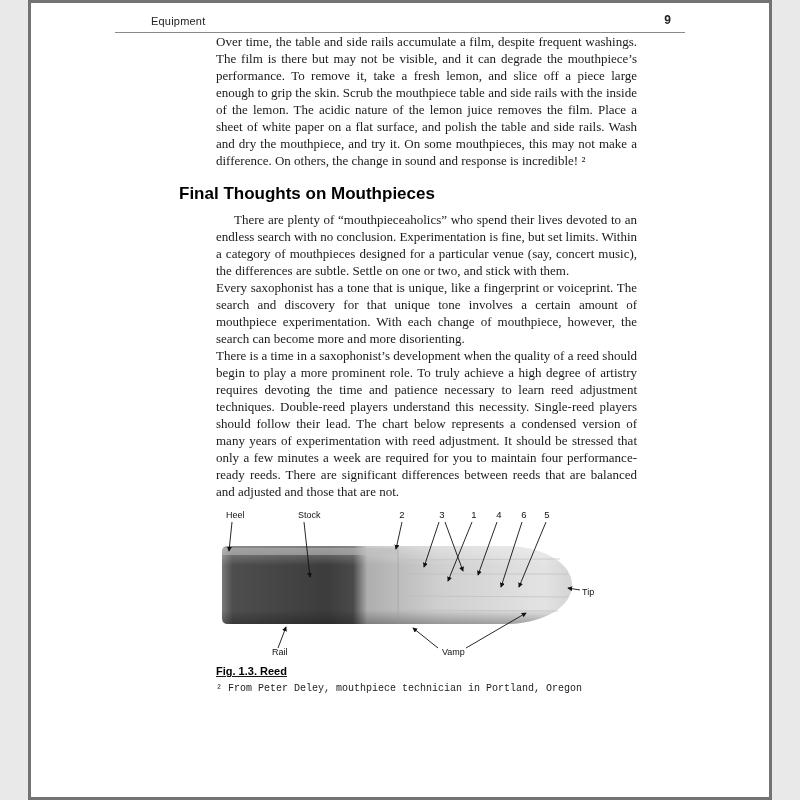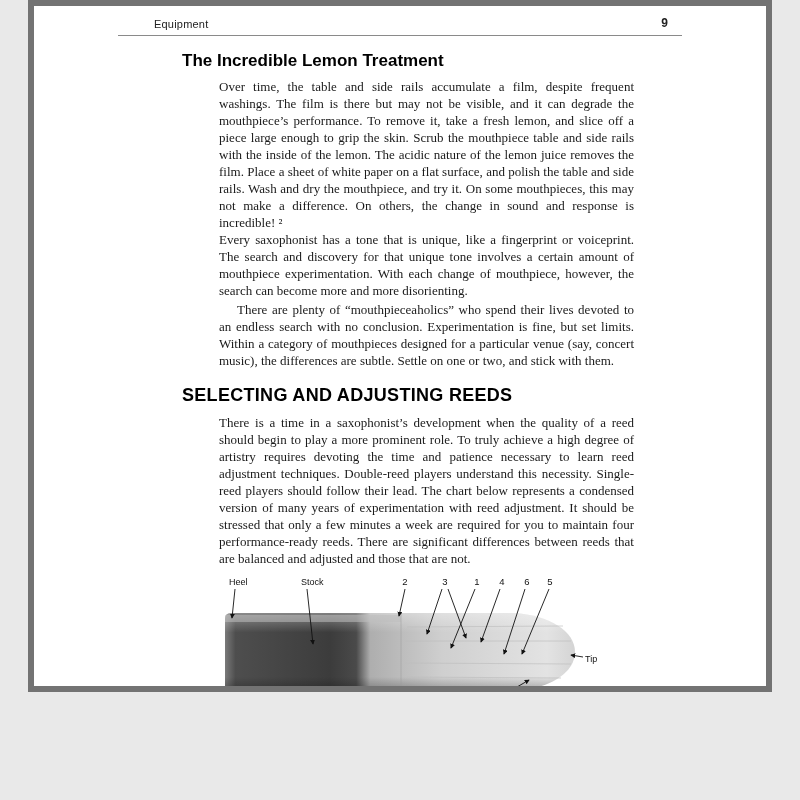--- a/index.html
+++ b/index.html
@@ -1,18 +1,18 @@
 <!DOCTYPE html>
 <html><head>
 <meta charset="utf-8">
 <style>
   html, body { margin: 0; padding: 0; background: #e9e9e9; }
   .page {
-    width: 744px; height: 692px; margin: 0 auto;
-    background: #ffffff; border: 6px solid #737373;
+    width: 744px; height: 800px; margin: 0 auto;
+    background: #ffffff; border: 3px solid #737373;
     box-sizing: border-box; overflow: hidden;
     font-family: "Liberation Serif", serif; color: #1a1a1a;
   }
   .page-header {
     display: flex; justify-content: space-between; align-items: flex-end;
     margin: 10px 84px 0 84px; padding-bottom: 5px;
     border-bottom: 1px solid #8a8a8a;
     font-family: "Liberation Sans", sans-serif; font-size: 11px; color: #222;
   }
   .page-header .running { padding-left: 36px; letter-spacing: .2px; }
@@ -51,31 +51,30 @@
 <div class="page">
 
   <div class="page-header">
     <span class="running">Equipment</span>
     <span class="pageno">9</span>
   </div>
 
   <main>
 
     <section>
-      <h2 class="sub">The Incredible Lemon Treatment</h2>
       <p class="body-par">Over time, the table and side rails accumulate a film, despite frequent washings. The film is there but may not be visible, and it can degrade the mouthpiece’s performance. To remove it, take a fresh lemon, and slice off a piece large enough to grip the skin. Scrub the mouthpiece table and side rails with the inside of the lemon. The acidic nature of the lemon juice removes the film. Place a sheet of white paper on a flat surface, and polish the table and side rails. Wash and dry the mouthpiece, and try it. On some mouthpieces, this may not make a difference. On others, the change in sound and response is incredible! ²</p>
     </section>
 
     <section>
+      <h2 class="sub">Final Thoughts on Mouthpieces</h2>
+      <p class="body-par indent">There are plenty of “mouthpieceaholics” who spend their lives devoted to an endless search with no conclusion. Experimentation is fine, but set limits. Within a category of mouthpieces designed for a particular venue (say, concert music), the differences are subtle. Settle on one or two, and stick with them.</p>
       <p class="body-par">Every saxophonist has a tone that is unique, like a fingerprint or voiceprint. The search and discovery for that unique tone involves a certain amount of mouthpiece experimentation. With each change of mouthpiece, however, the search can become more and more disorienting.</p>
-      <p class="body-par indent">There are plenty of “mouthpieceaholics” who spend their lives devoted to an endless search with no conclusion. Experimentation is fine, but set limits. Within a category of mouthpieces designed for a particular venue (say, concert music), the differences are subtle. Settle on one or two, and stick with them.</p>
     </section>
 
     <section>
-      <h2 class="major">SELECTING AND ADJUSTING REEDS</h2>
       <p class="body-par">There is a time in a saxophonist’s development when the quality of a reed should begin to play a more prominent role. To truly achieve a high degree of artistry requires devoting the time and patience necessary to learn reed adjustment techniques. Double-reed players understand this necessity. Single-reed players should follow their lead. The chart below represents a condensed version of many years of experimentation with reed adjustment. It should be stressed that only a few minutes a week are required for you to maintain four performance-ready reeds. There are significant differences between reeds that are balanced and adjusted and those that are not.</p>
     </section>
 
     <figure>
       <svg class="fig-svg" width="470" height="152" viewBox="0 0 470 152">
         <defs>
           <linearGradient id="reedGrad" x1="0" y1="0" x2="1" y2="0">
             <stop offset="0" stop-color="#7a7a7a"></stop>
             <stop offset="0.03" stop-color="#4e4e4e"></stop>
             <stop offset="0.30" stop-color="#3c3c3c"></stop>
@@ -129,19 +128,20 @@
           <line x1="256" y1="16" x2="232" y2="75"></line>
           <line x1="281" y1="16" x2="262" y2="69"></line>
           <line x1="306" y1="16" x2="285" y2="81"></line>
           <line x1="330" y1="16" x2="303" y2="81"></line>
           <line x1="364" y1="84" x2="352" y2="82"></line>
           <line x1="62" y1="142" x2="70" y2="121"></line>
           <line x1="222" y1="142" x2="197" y2="122"></line>
           <line x1="250" y1="142" x2="310" y2="107"></line>
         </g>
       </svg>
+      <figcaption>Fig. 1.3. Reed</figcaption>
     </figure>
 
   </main>
 
   <div class="footnote">² From Peter Deley, mouthpiece technician in Portland, Oregon</div>
 
 </div>
 
 </body></html>

